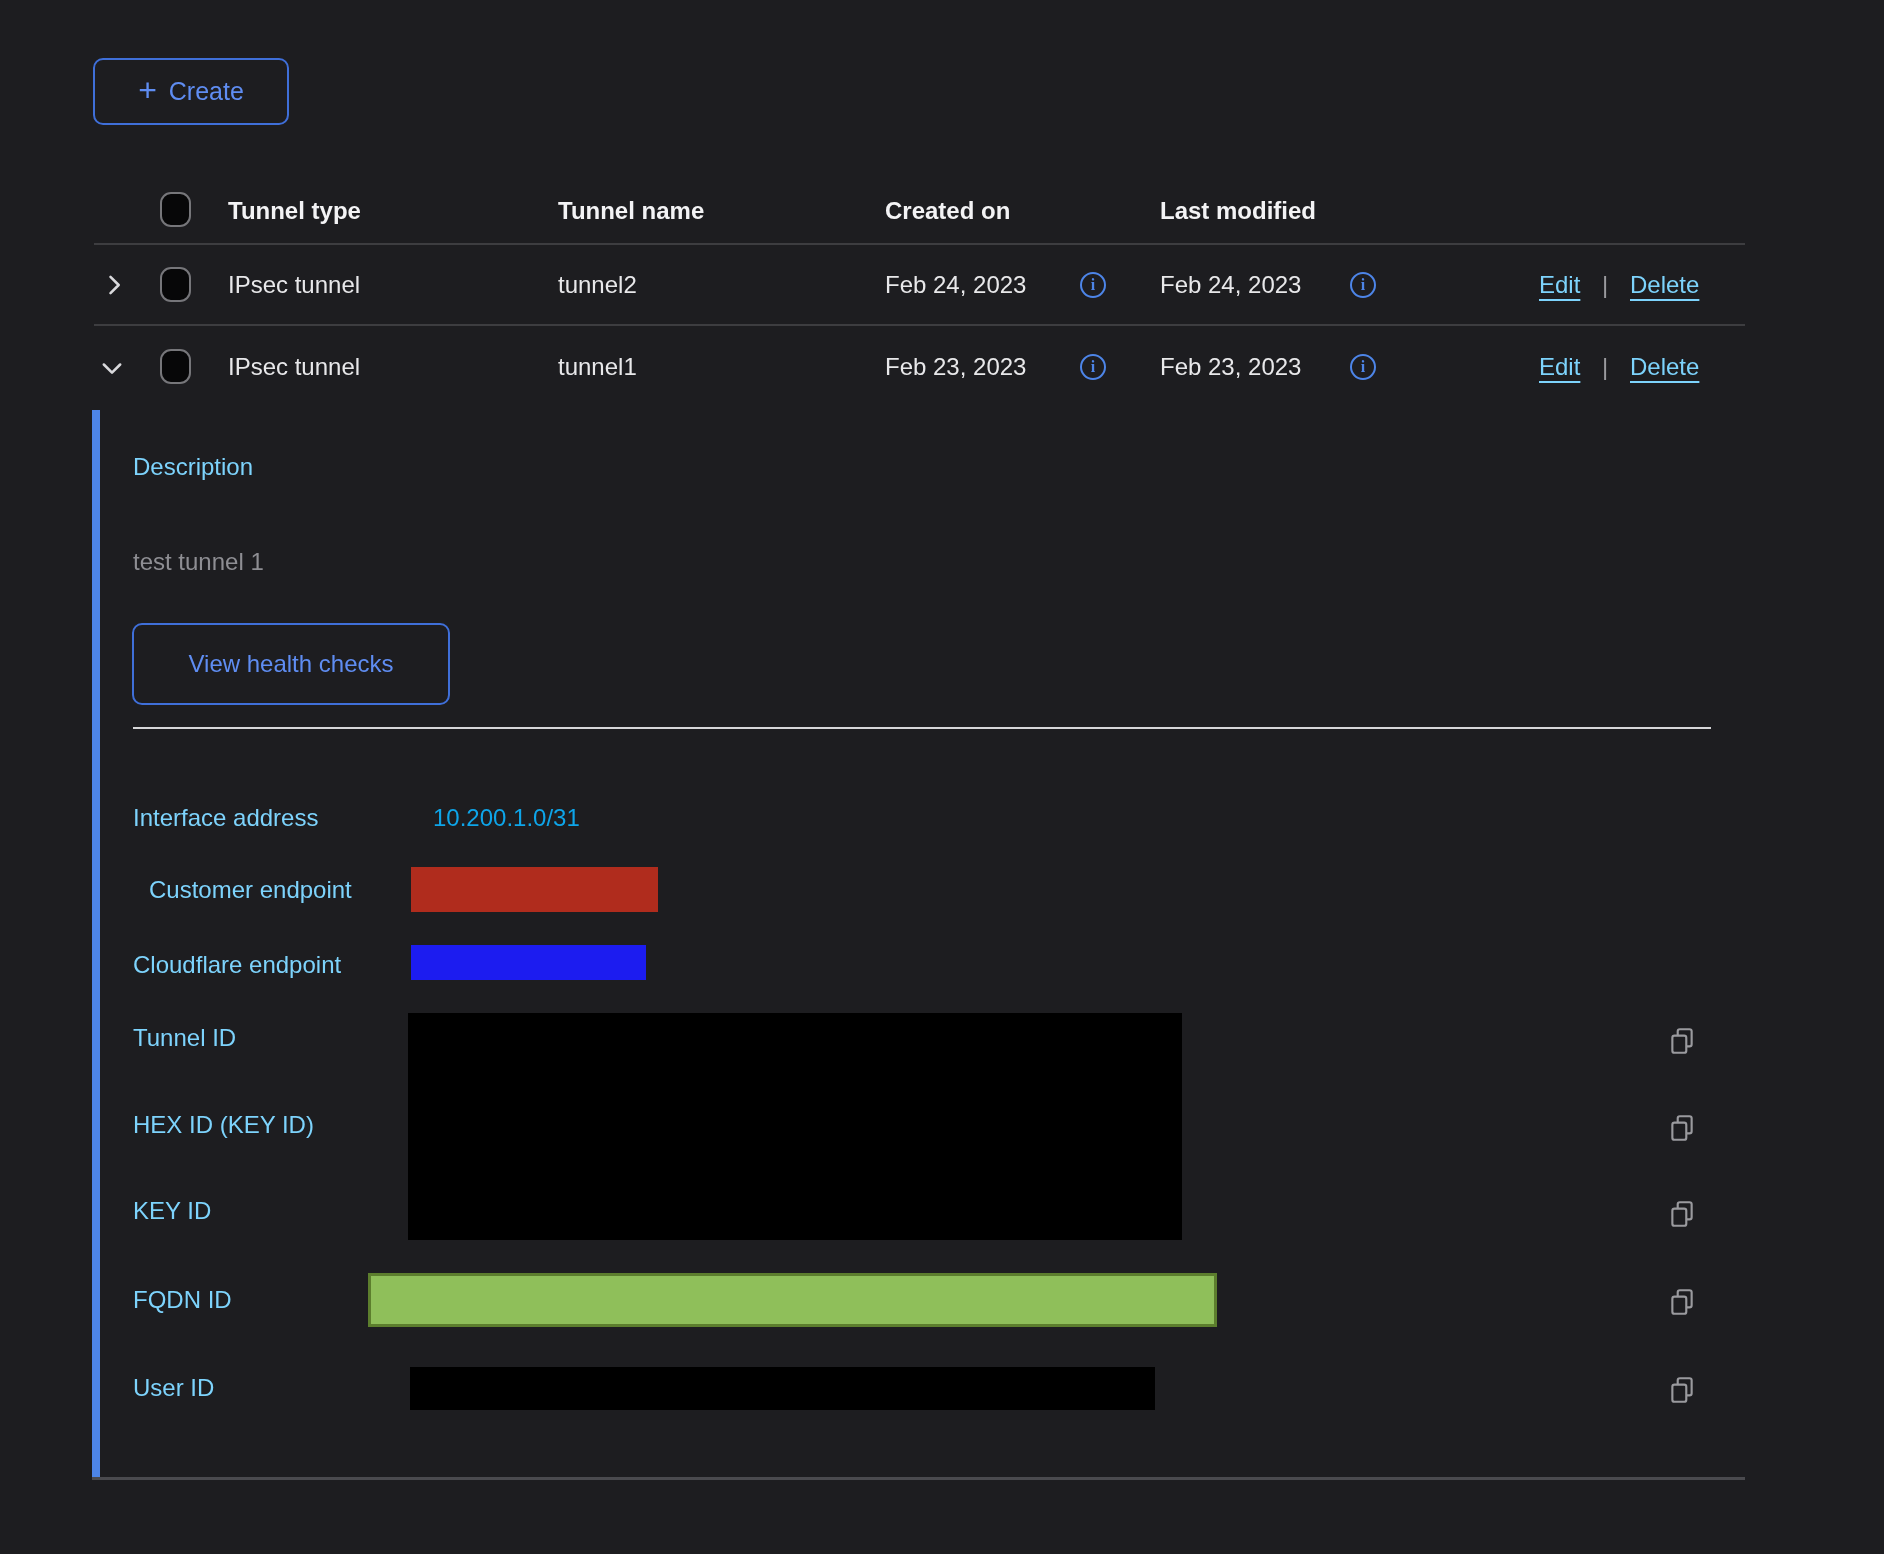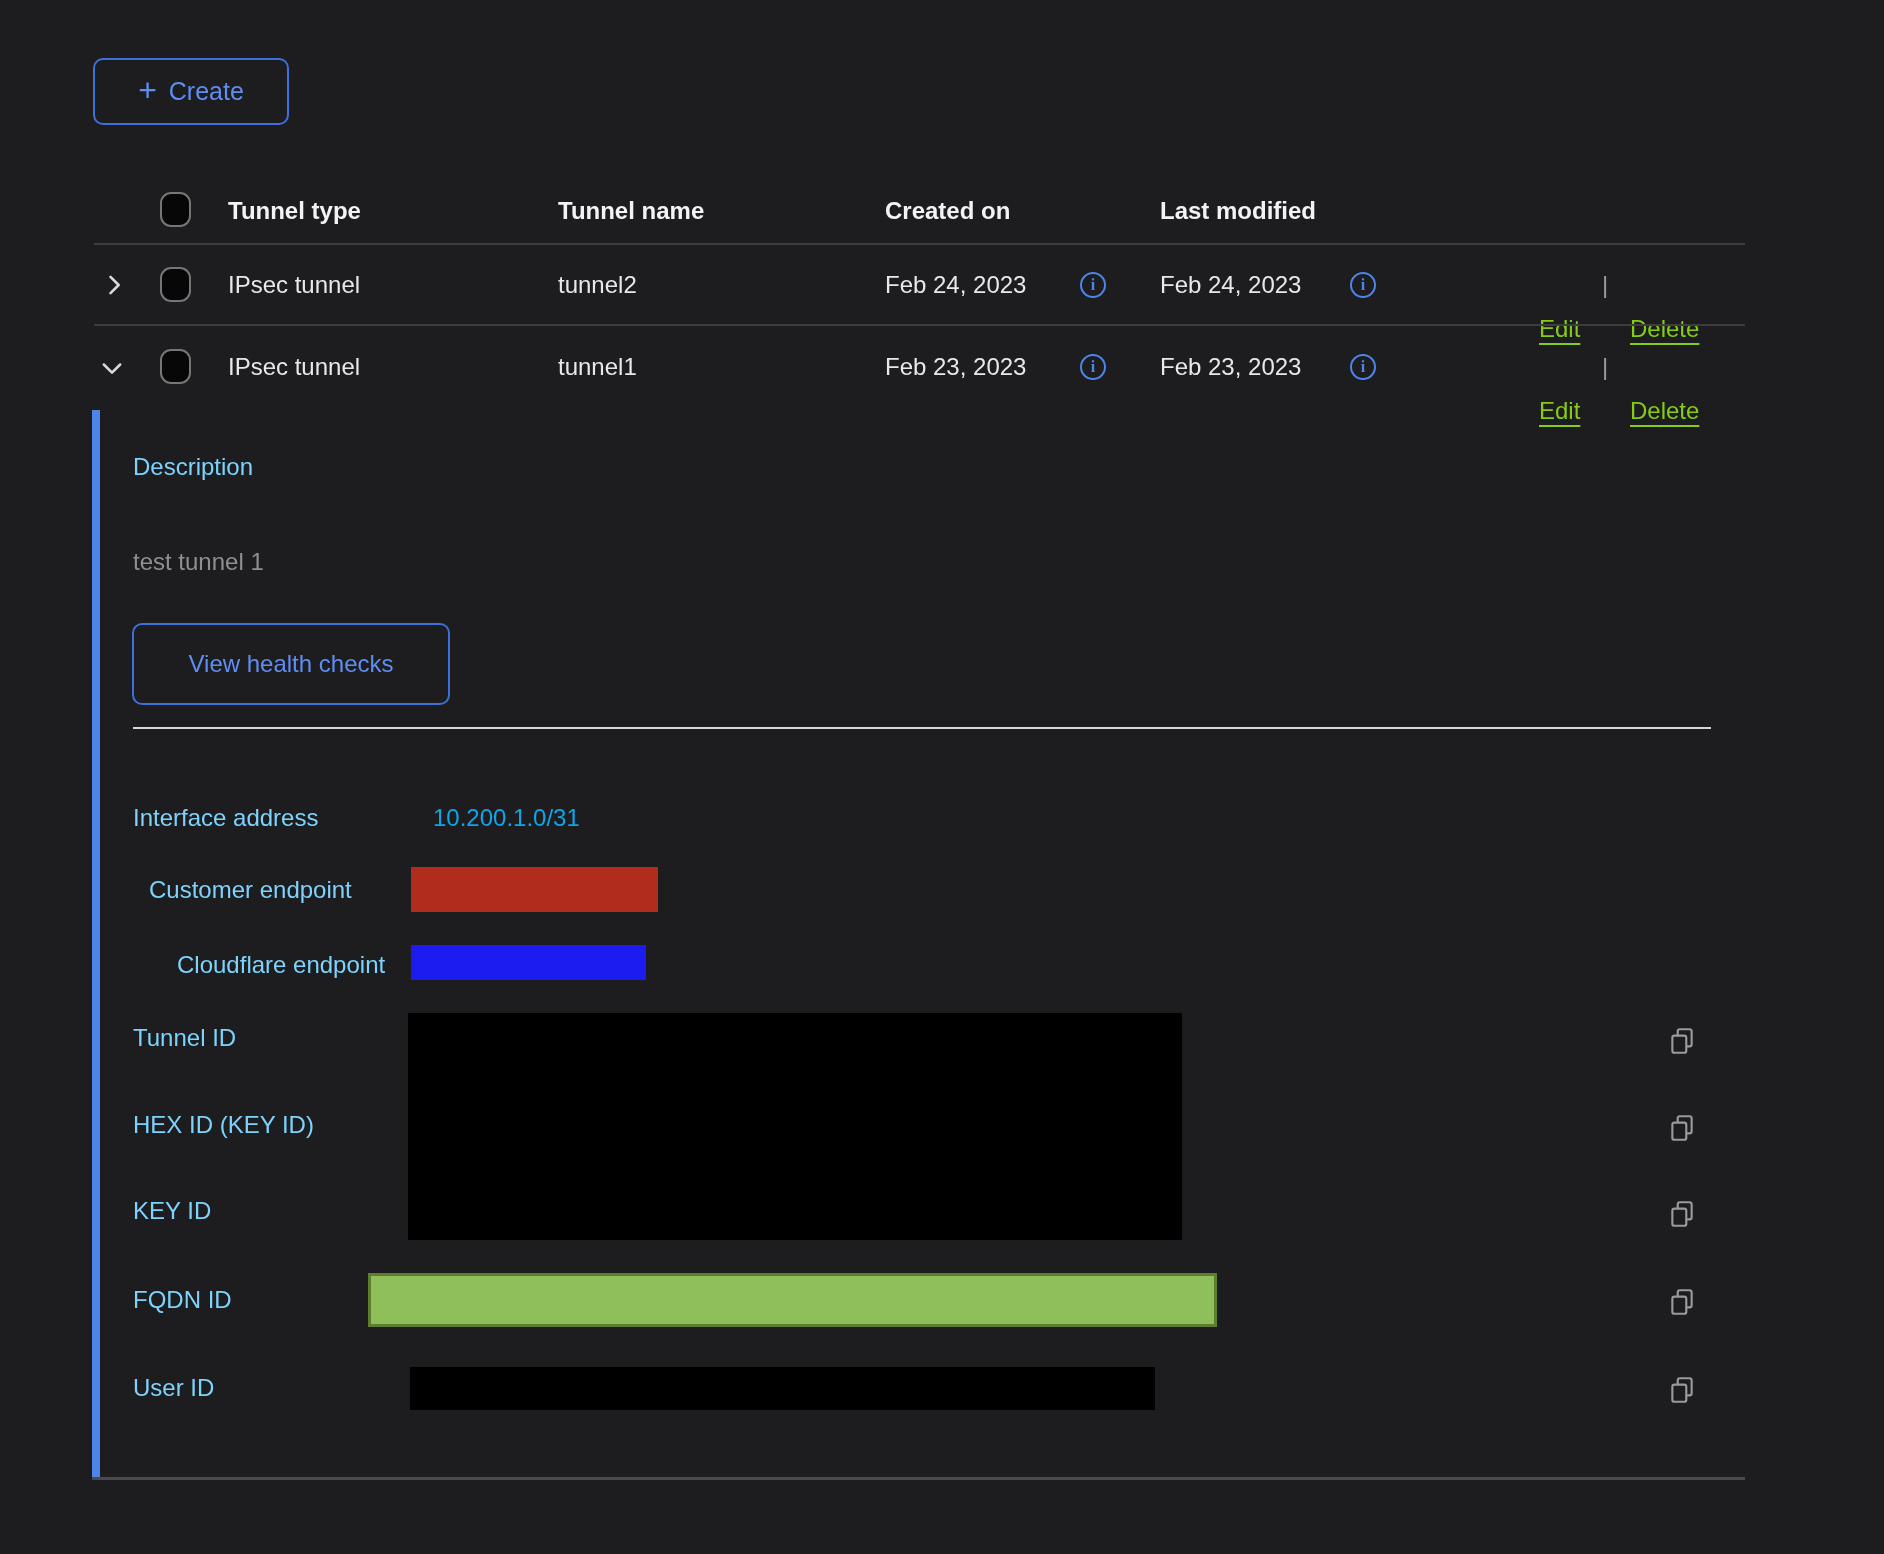--- a/index.html
+++ b/index.html
@@ -28,22 +28,22 @@
   .divider-light { position:absolute; height:2px; background:#d6d6d8; }
   .divider-bottom { position:absolute; height:3px; background:#4a4a4e; }
   .blue-bar { position:absolute; left:92px; top:410px; width:8px; height:1068px; background:#4d85e8; }
   .chev { position:absolute; width:28px; height:28px; cursor:pointer; }
   .info {
     position:absolute; width:26px; height:26px; border:2px solid #4d85e8; border-radius:50%;
     color:#4d85e8; font-size:16px; font-weight:600; display:flex; align-items:center;
     justify-content:center; cursor:pointer; font-family:"Liberation Serif", serif;
   }
   .link {
-    position:absolute; color:#84cc16; font-size:24px; line-height:30px;
-    text-decoration:underline; text-underline-offset:6px; cursor:pointer;margin-top:44px;
+    position:absolute; color:#7dd3fc; font-size:24px; line-height:30px;
+    text-decoration:underline; text-underline-offset:6px; cursor:pointer;
   }
   .actsep { position:absolute; color:#9a9a9e; font-size:24px; line-height:30px; }
   .block { position:absolute; }
   .copy { position:absolute; width:30px; height:30px; cursor:pointer; }
 </style>
 </head>
 <body>
 
 <div class="canvas">
 
@@ -106,21 +106,21 @@
   </button>
 
   <div class="divider-light" style="left:133px; top:727px; width:1578px;"></div>
 
   <span class="label" style="left:133px; top:803px;">Interface address</span>
   <span class="cell" style="left:433px; top:803px; color:#0ea5e9;">10.200.1.0/31</span>
 
   <span class="label" style="left:133px; top:875px;margin-left:16px;">Customer endpoint</span>
   <div class="block" style="left:411px; top:867px; width:247px; height:45px; background:#b02c1d;"></div>
 
-  <span class="label" style="left:133px; top:950px;margin-left:44px;">Cloudflare endpoint</span>
+  <span class="label" style="left:133px; top:950px;">Cloudflare endpoint</span>
   <div class="block" style="left:411px; top:945px; width:235px; height:35px; background:#1c1cf0;"></div>
 
   <span class="label" style="left:133px; top:1023px;">Tunnel ID</span>
   <span class="label" style="left:133px; top:1110px;">HEX ID (KEY ID)</span>
   <span class="label" style="left:133px; top:1196px;">KEY ID</span>
   <div class="block" style="left:408px; top:1013px; width:774px; height:227px; background:#000;"></div>
 
   <span class="label" style="left:133px; top:1285px;">FQDN ID</span>
   <div class="block" style="left:368px; top:1273px; width:849px; height:54px; background:#8fbf5a; border:3px solid #5c7e2d;"></div>
 

